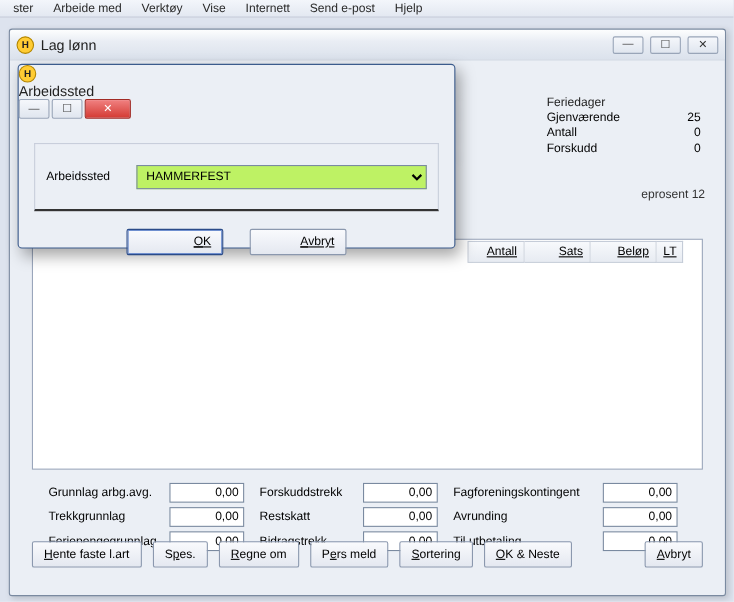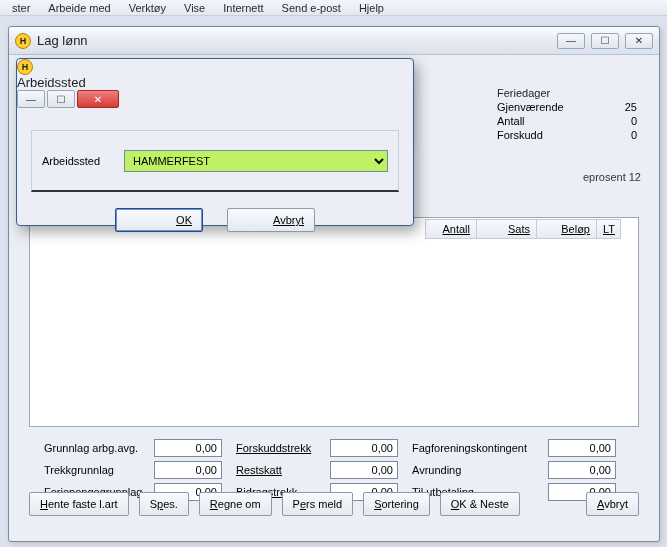--- a/index.html
+++ b/index.html
@@ -49,21 +49,21 @@
     position:absolute; left:12px; right:12px; top:154px; height:210px;
     background:#fff; border:1px solid #9aa6bb;
   }
   .grid-header { position:absolute; left:408px; right:12px; top:156px; display:flex; }
   .grid-header div { text-align:right; padding: 3px 6px; border:1px solid #c5ccd8; border-left:none; background:linear-gradient(#f7f9fc,#e7ebf2);text-decoration:underline;}
   .grid-header div:first-child { border-left:1px solid #c5ccd8; }
   .gh-antall{width:52px;} .gh-sats{width:60px;} .gh-belop{width:60px;} .gh-lt{width:24px;}
 
   .bottom-fields { position:absolute; left:27px; right:12px; top:374px; }
   .bf-row { display:flex; align-items:center; height:22px; gap:4px; }
-  .bf-row .lbl1 { width:106px; } .bf-row .lbl2 { width:90px;text-decoration:underline; } .bf-row .lbl3 { width:132px; }
+  .bf-row .lbl1 { width:106px; } .bf-row .lbl2 { width:90px; } .bf-row .lbl3 { width:132px; }
   .bf-row input { width:68px; text-align:right; border:1px solid #7a8aa0; height:18px; padding:0 4px; background:#fff;}
   .bf-row input.w2{width:68px;} .bf-row input.w3{width:68px;}
   .bf-row .gap{width:6px;}
 
   .button-row {
     position:absolute; left:12px; right:12px; bottom:10px; height:30px;
     display:flex; align-items:center; gap:10px;
   }
   .btn {
     height:24px; padding:0 10px; background:linear-gradient(#f9fafd,#e4e8f0); border:1px solid #8b98ae;

